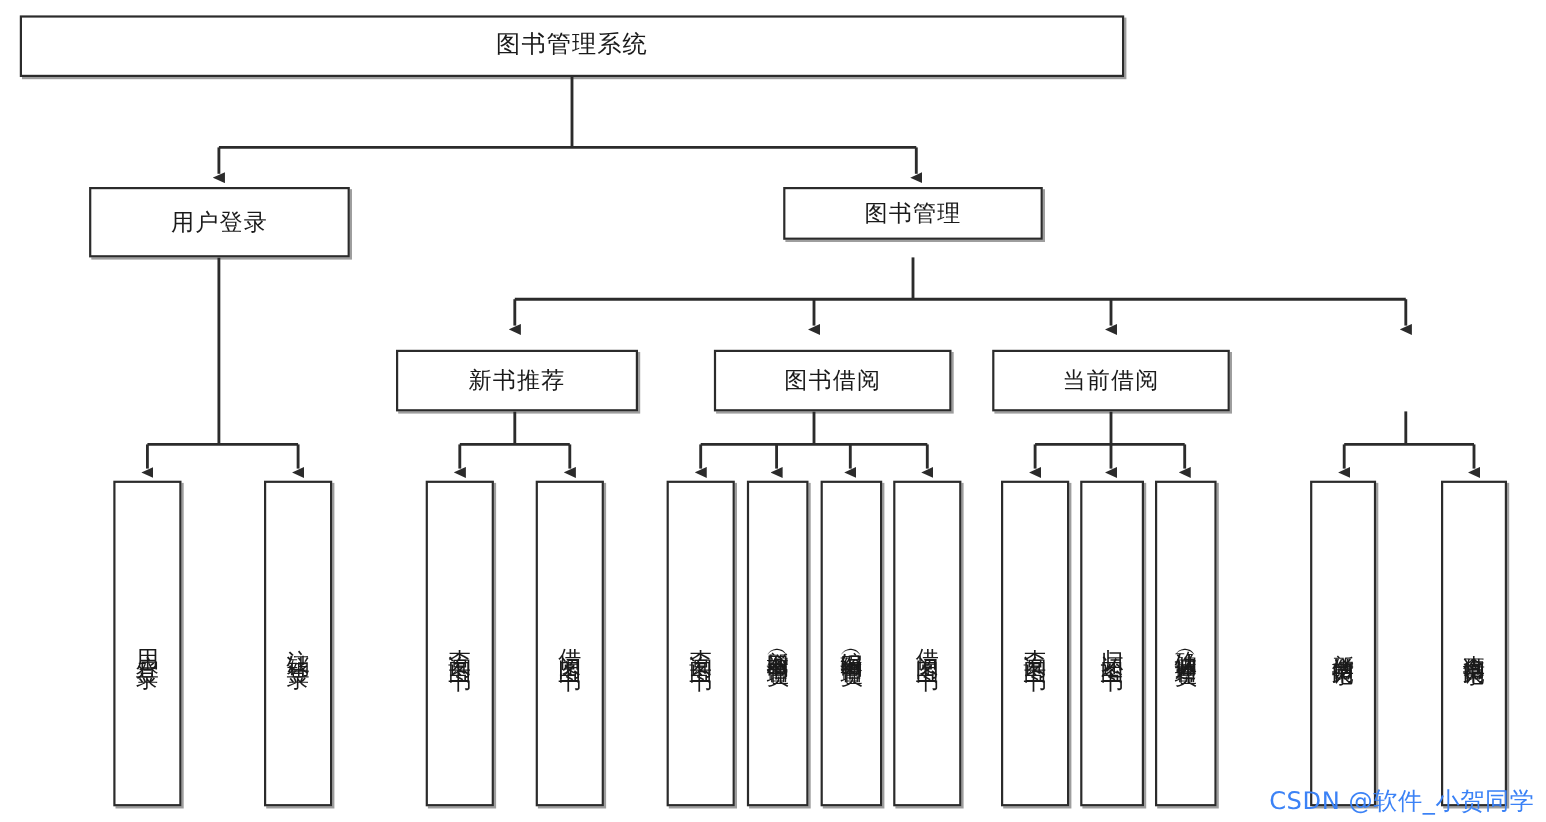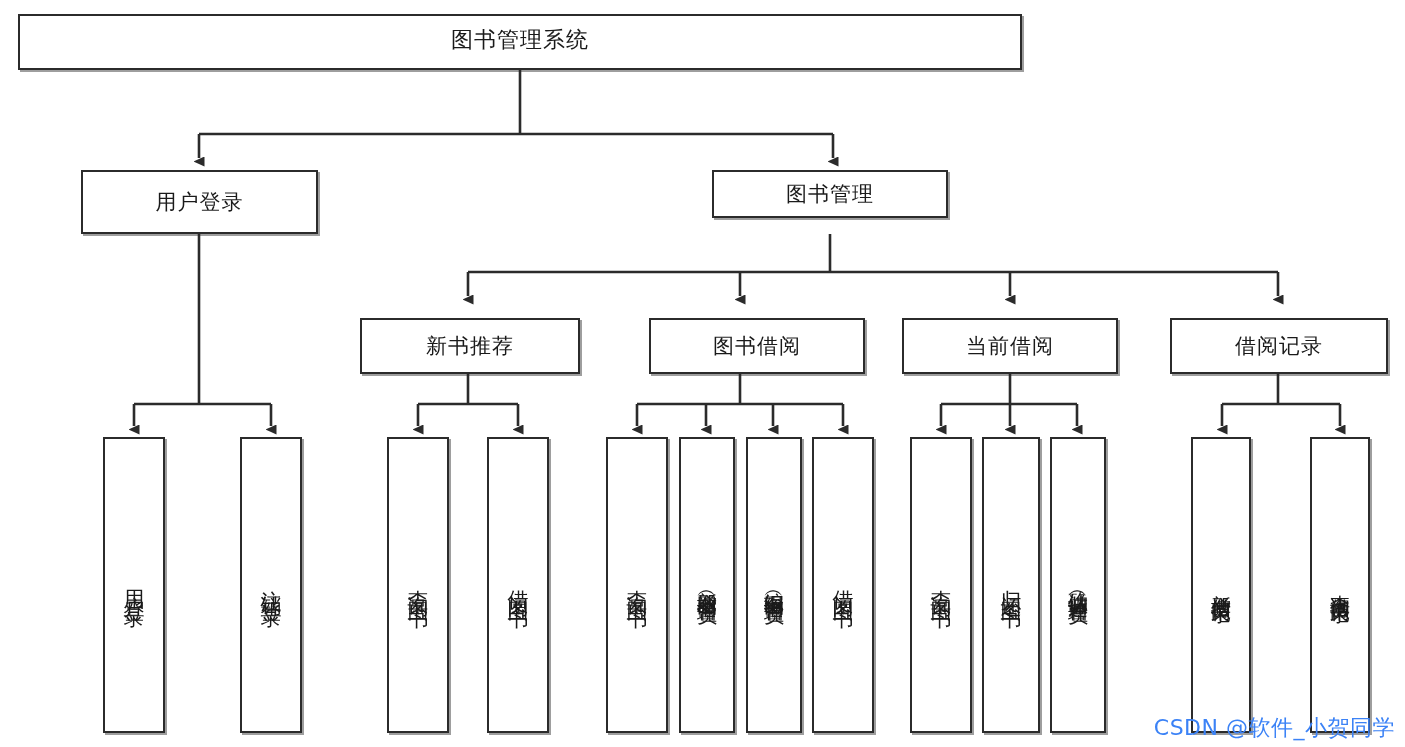--- a/index.html
+++ b/index.html
@@ -155,23 +155,20 @@
   </div>
 
   <div class="node horiz" style="left:632px; top:318px; width:216px; height:56px;margin-left:17px;">
     <span class="node-label">图书借阅</span>
   </div>
 
   <div class="node horiz" style="left:902px; top:318px; width:216px; height:56px;justify-content:center;">
     <span class="node-label">当前借阅</span>
   </div>
 
-  <div class="node horiz" style="left:1170px; top:318px; width:218px; height:56px;">
-    <span class="node-label">借阅记录</span>
-  </div>
 
   <div class="node vert" style="left:103px; top:437px; width:62px; height:296px;">
     <span class="node-label">用户登录</span>
   </div>
 
   <div class="node vert" style="left:240px; top:437px; width:62px; height:296px;">
     <span class="node-label">注销登录</span>
   </div>
 
   <div class="node vert" style="left:387px; top:437px; width:62px; height:296px;">

